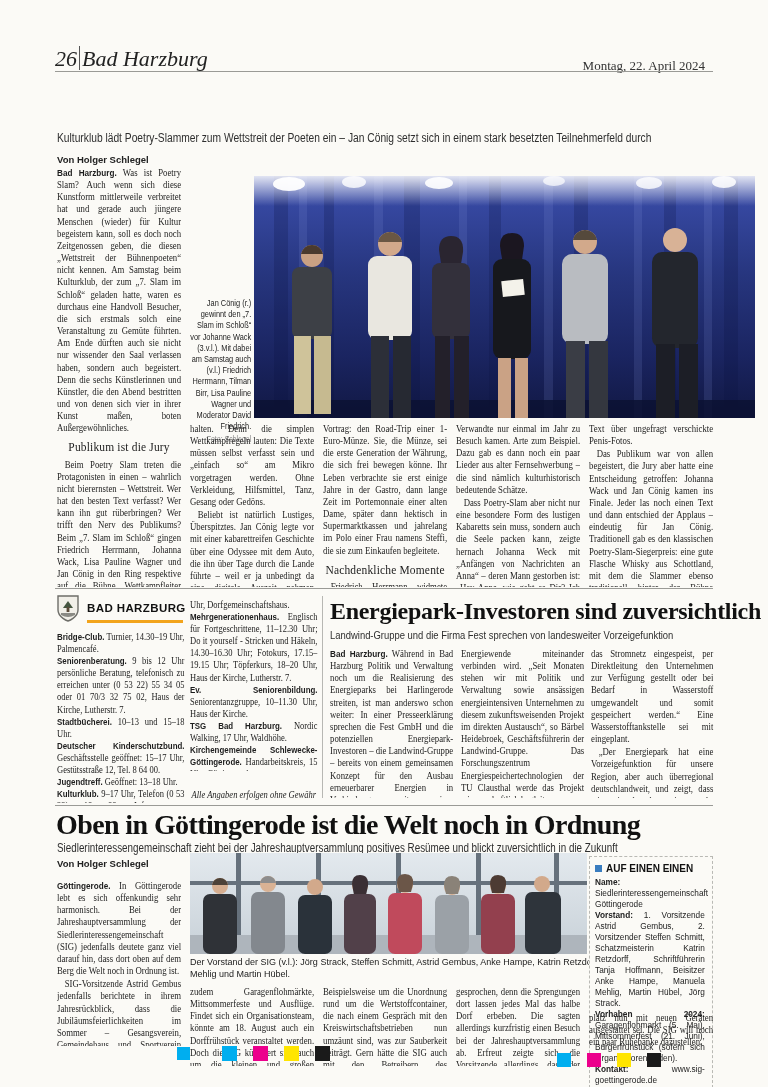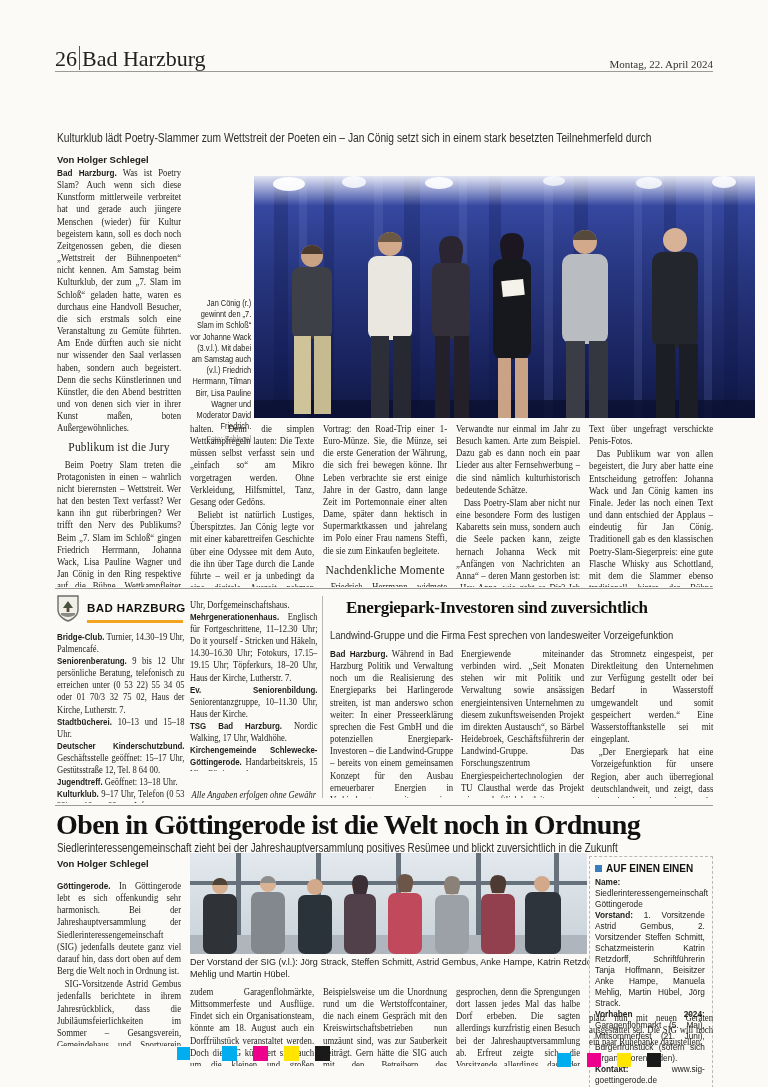--- a/index.html
+++ b/index.html
@@ -3,25 +3,25 @@
 <meta charset="utf-8">
 <style>
   html,body{margin:0;padding:0;}
   body{width:768px;height:1087px;background:#e9e7e2;}
   .page{position:relative;width:768px;height:1087px;background:#fbfaf6;overflow:hidden;
         font-family:"Liberation Serif",serif;color:#1b1b1b;}
   .rule{position:absolute;left:55px;width:658px;height:1px;background:#9a9a96;}
   .vrule{position:absolute;width:1px;background:#b7b7b3;}
 
   
-  .kopf{position:absolute;left:55px;top:46px;display:flex;align-items:flex-start;gap:2px;}
+  .kopf{position:absolute;left:55px;top:46px;display:flex;align-items:flex-start;gap:2px;font-style:italic;}
   .kopf .pn{font-size:22px;color:#222;}
   .kopf .sep{width:1px;height:24px;background:#555;}
   .kopf .sec{font-size:22px;color:#222;}
-  .date{position:absolute;right:55px;top:58px;font-size:11px;color:#333;}
+  .date{position:absolute;right:63px;top:58px;font-size:13px;color:#333;}
 
   
   .h1{position:absolute;left:56px;font-weight:bold;letter-spacing:-0.6px;color:#111;line-height:1.05;}
   .sub{position:absolute;font-family:"Liberation Sans",sans-serif;color:#2e2e2e;
        transform:scaleX(.82);transform-origin:0 0;white-space:nowrap;}
   .byline{position:absolute;font-family:"Liberation Sans",sans-serif;font-weight:bold;font-size:9.5px;color:#222;}
 
   
   .col{position:absolute;overflow:hidden;transform:scaleX(.85);transform-origin:0 0;
        font-size:10.3px;line-height:12.15px;text-align:justify;color:#1c1c1c;}
@@ -228,21 +228,21 @@
     </div>
   <div class="ls" style="left:190px;top:599px;width:150px;height:172px;">
       <div class="ls-item"><b class="ls-name"></b><span>Uhr, Dorfgemeinschaftshaus.</span></div>
       <div class="ls-item"><b class="ls-name">Mehrgenerationenhaus.</b><span> Englisch für Fortgeschrittene, 11–12.30 Uhr; Do it yourself - Stricken und Häkeln, 14.30–16.30 Uhr; Fotokurs, 17.15–19.15 Uhr; Töpferkurs, 18–20 Uhr, Haus der Kirche, Lutherstr. 7.</span></div>
       <div class="ls-item"><b class="ls-name">Ev. Seniorenbildung.</b><span> Seniorentanzgruppe, 10–11.30 Uhr, Haus der Kirche.</span></div>
       <div class="ls-item"><b class="ls-name">TSG Bad Harzburg.</b><span> Nordic Walking, 17 Uhr, Waldhöhe.</span></div>
       <div class="ls-item"><b class="ls-name">Kirchengemeinde Schlewecke-Göttingerode.</b><span> Handarbeitskreis, 15 Uhr, Göttingerode.</span></div>
     </div>
   <div class="ls ls-disclaimer" style="left:190px;top:778px;width:150px;height:16px;">Alle Angaben erfolgen ohne Gewähr</div>
 
-  <div class="h1" style="left:346px;top:599px;font-size:17px;letter-spacing:-0.3px;">Energiepark-Investoren sind zuversichtlich</div>
+  <div class="h1" style="left:330px;top:599px;font-size:24px;letter-spacing:-0.3px;">Energiepark-Investoren sind zuversichtlich</div>
   <div class="sub" style="left:330px;top:629px;font-size:11.5px;">Landwind-Gruppe und die Firma Fest sprechen von landesweiter Vorzeigefunktion</div>
   <div class="col" style="left:330px;top:648px;width:145px;height:150px;">
     <p><b class="lead">Bad Harzburg.</b> <span>Während in Bad Harzburg Politik und Verwaltung noch um die Realisierung des Energieparks bei Harlingerode streiten, ist man anderswo schon weiter: In einer Presseerklärung sprechen die Fest GmbH und die potenziellen Energiepark-Investoren – die Landwind-Gruppe – bereits von einem gemeinsamen Konzept für den Ausbau erneuerbarer Energien in Verbindung mit einer zukunftsfähigen Wasserstoffinfrastruktur. Dass es sich dabei nicht um Zukunftsmusik handele, zeige das Projekt Harlingerode. Es solle ein Energiepark entstehen, der alle Facetten der</span></p>
   </div>
   <div class="col" style="left:461px;top:648px;width:145px;height:150px;">
     <p>Energiewende miteinander verbinden wird. „Seit Monaten stehen wir mit Politik und Verwaltung sowie ansässigen energieintensiven Unternehmen zu diesem zukunftsweisenden Projekt im direkten Austausch“, so Bärbel Heidebroek, Geschäftsführerin der Landwind-Gruppe. Das Forschungszentrum Energiespeichertechnologien der TU Clausthal werde das Projekt wissenschaftlich begleiten.</p>
 
   </div>
   <div class="col" style="left:591px;top:648px;width:144px;height:150px;">
     <p>das Stromnetz eingespeist, per Direktleitung den Unternehmen zur Verfügung gestellt oder bei Bedarf in Wasserstoff umgewandelt und somit gespeichert werden.“ Eine Wasserstofftankstelle sei mit eingeplant.</p>

